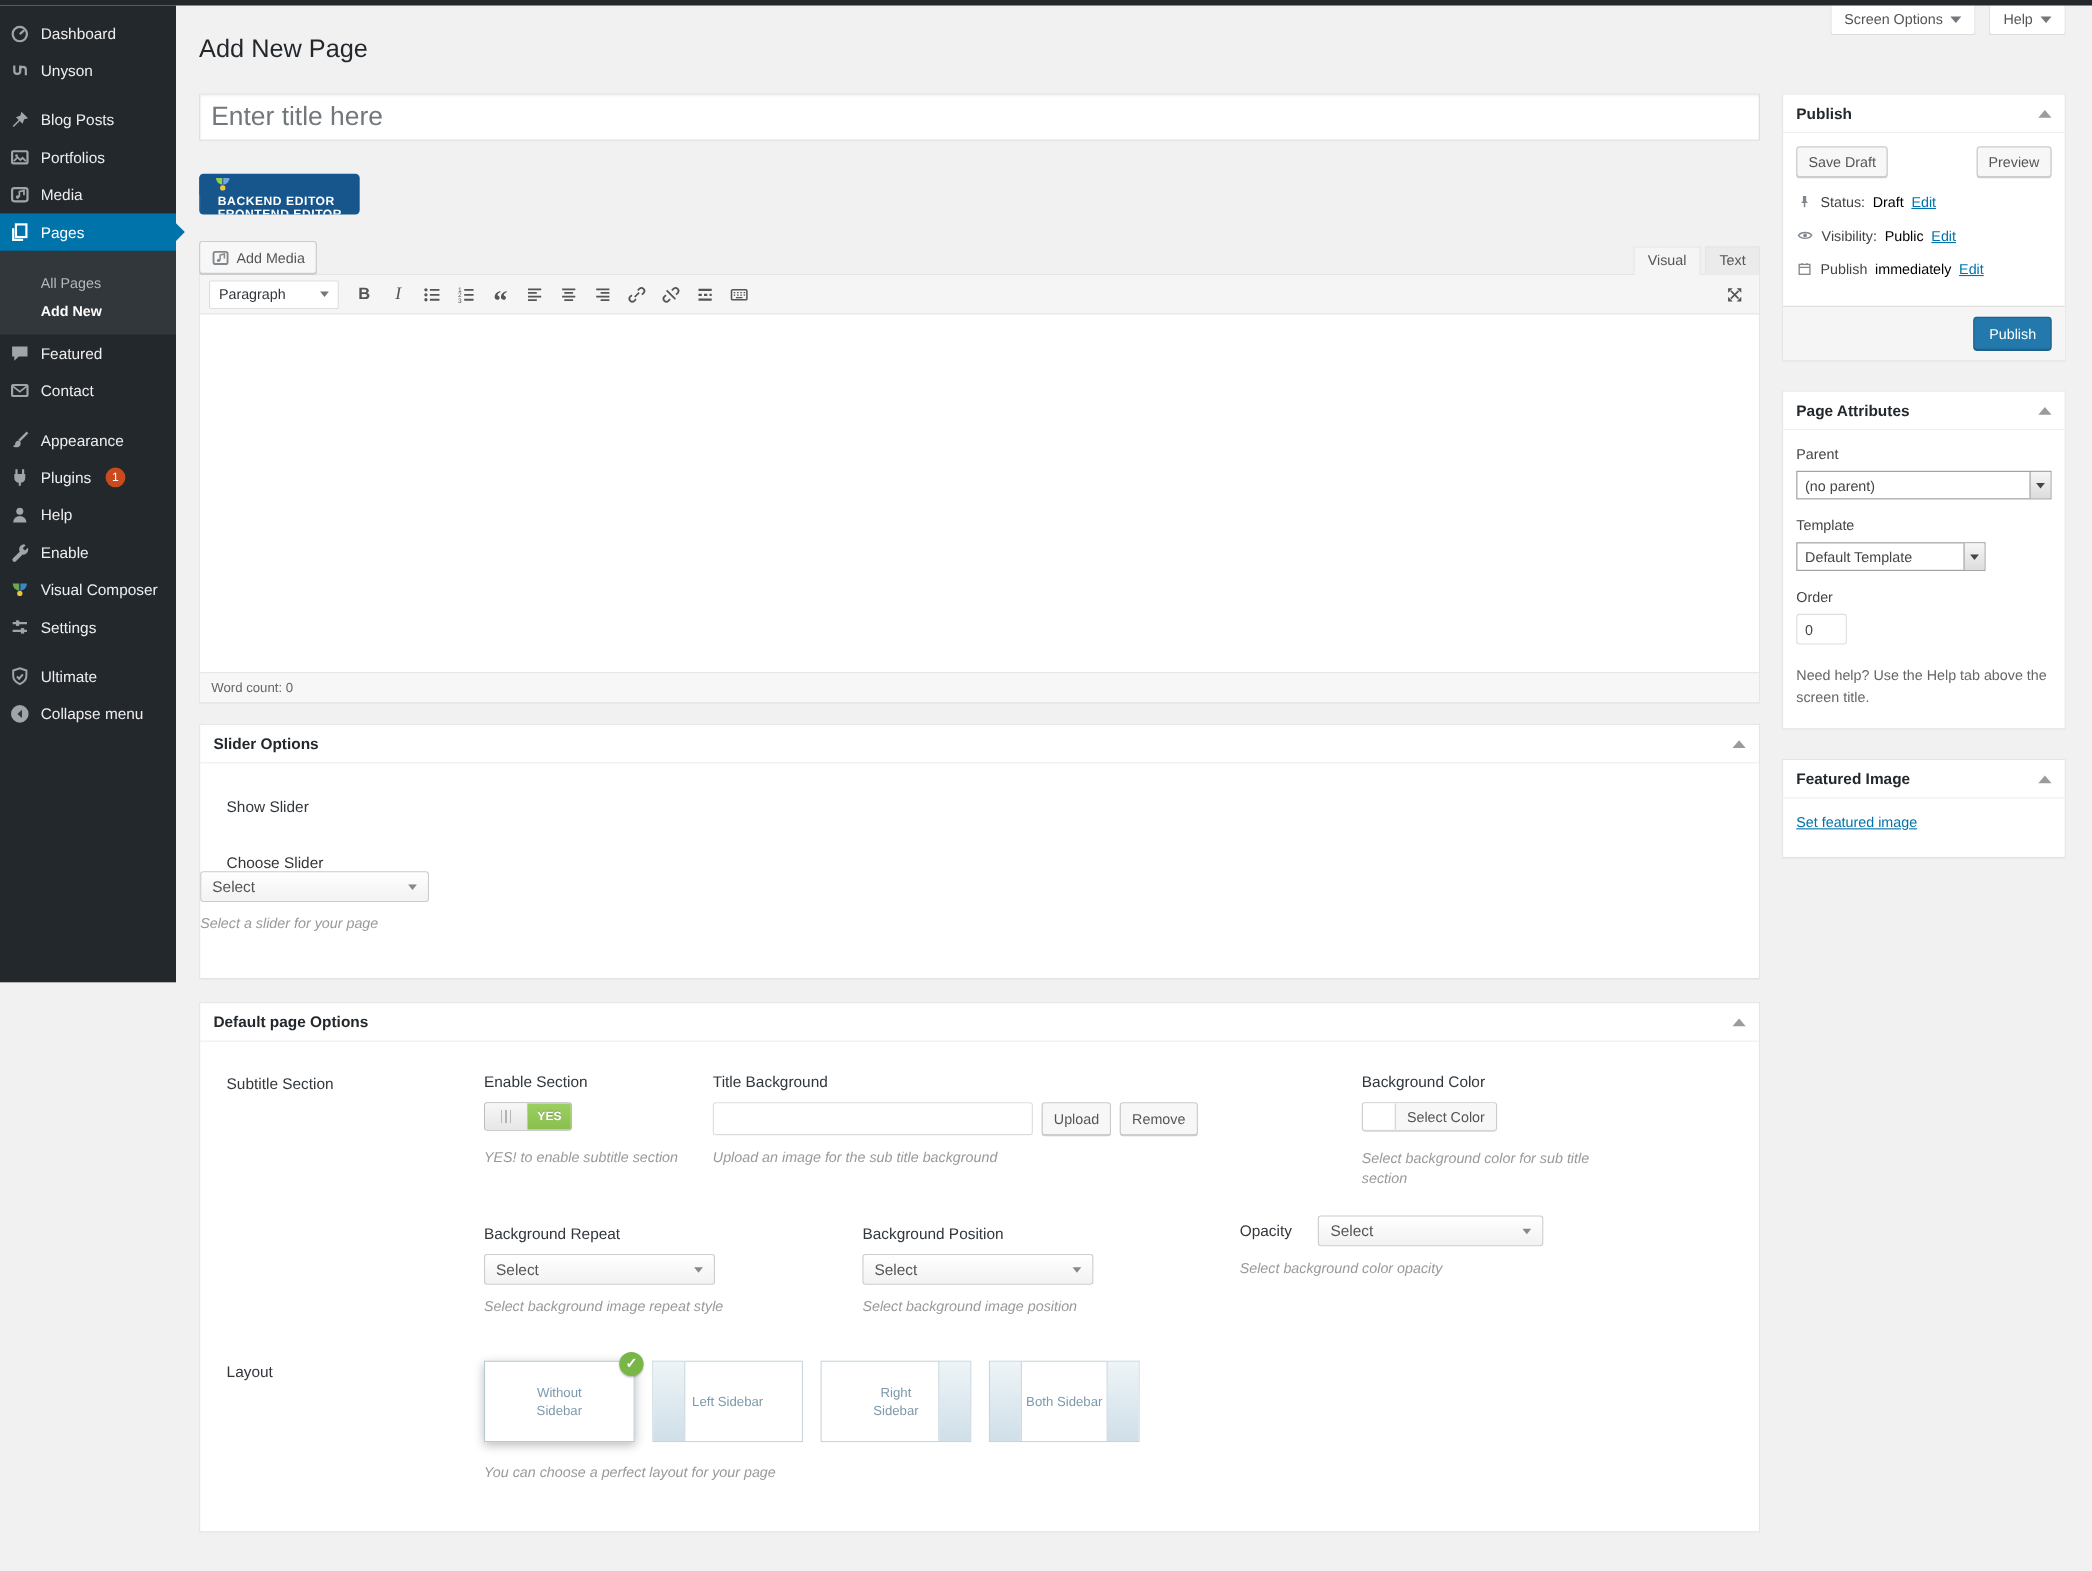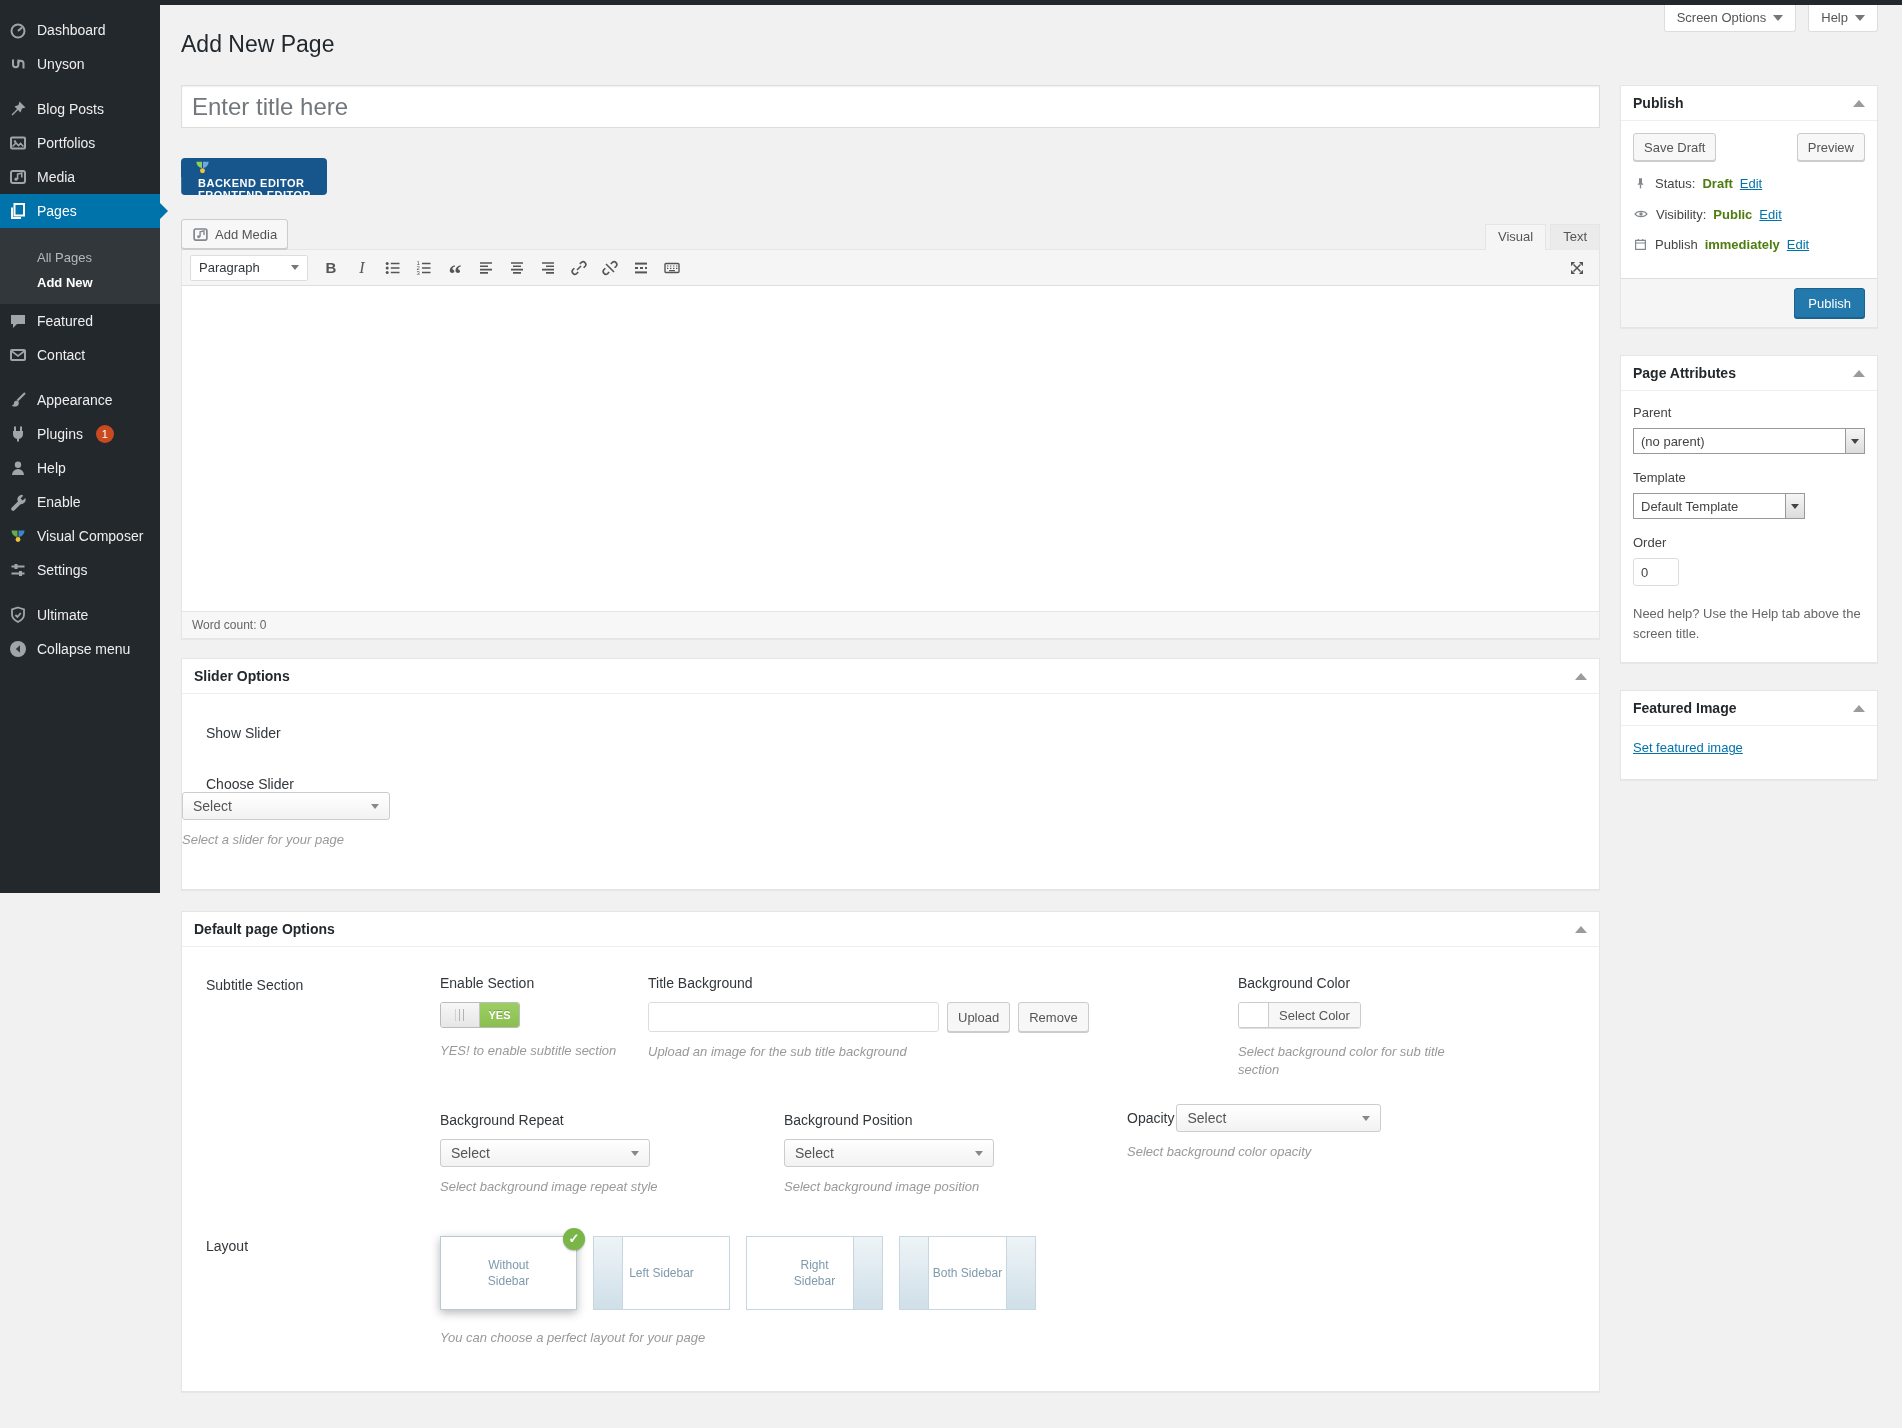--- a/index.html
+++ b/index.html
@@ -148,21 +148,21 @@
   .color-btn { display:inline-flex; height:26px; border:1px solid #ccc; border-radius:3px; overflow:hidden; cursor:pointer; box-shadow:0 1px 0 #ddd; }
   .color-swatch { width:30px; background:#fff; border-right:1px solid #ccc; }
   .color-label { display:flex; align-items:center; padding:0 10px; background:#f7f7f7; font-size:13px; color:#555; }
   .helper-narrow { max-width:230px; line-height:1.35; }
   .dp-row2 { display:flex; padding-left:258px; margin-top:34px; }
   .g-repeat { width:344px; flex:none; }
   .g-position { width:343px; flex:none; }
   .g-opacity { flex:1; margin-top:-8px; }
   .sel-210 { width:210px; }
   .sel-205 { width:205px; }
-  .op-inline { display:flex; align-items:center; gap:2px; }
+  .op-inline { display:flex; align-items:center; gap:24px; }
   .dp-row3 { display:flex; margin-top:42px; }
   .thumbs { display:flex; gap:16px; }
   .thumb {
     position:relative; width:137px; height:74px; background:#fff; border:1px solid #c8d7df;
     display:grid; place-items:center; font-size:12px; color:#7d9aab; text-align:center; line-height:1.35; cursor:pointer;
   }
   .thumb .cap { width:70px; }
   .thumb.selected { box-shadow:0 3px 9px rgba(0,0,0,.28); border-color:#b9cad3; }
   .strip { position:absolute; top:0; bottom:0; width:29px; background:linear-gradient(#eef4f7,#cfdfe8); }
   .strip.left { left:0; border-right:1px solid #c8d7df; }
@@ -172,21 +172,21 @@
     background:#79b647; color:#fff; display:grid; place-items:center; font-size:13px; box-shadow:0 1px 2px rgba(0,0,0,.3);
   }
   .check-badge::before { content:"\2713"; font-weight:bold; }
 
   
   .side-col .postbox { margin-bottom:27px; }
   .pub-body { padding:12px; }
   .pub-actions { display:flex; justify-content:space-between; }
   .misc-row { display:flex; align-items:center; gap:7px; margin-top:15px; font-size:13px; color:#444; }
   .misc-row .micon { color:#82878c; flex:none; }
-  .bold { font-weight:bold; color:#4d7c0f; }
+  .bold { font-weight:normal; color:#000000; }
   a.edit-link, a.fi-link { color:#0073aa; text-decoration:underline; cursor:pointer; }
   .pub-footer { margin-top:14px; background:#f5f5f5; border-top:1px solid #ddd; padding:9px 12px; display:flex; justify-content:flex-end; }
   .btn-primary {
     height:30px; padding:0 13px; display:inline-flex; align-items:center; background:#2379ab;
     border:1px solid #1c628c; border-radius:3px; color:#fff; font-size:13px; box-shadow:0 1px 0 #1c628c; cursor:pointer;
   }
   .pa-body { padding:14px 12px 18px; font-size:13px; color:#444; }
   .pa-label { margin:10px 0 8px; }
   .pa-label:first-child { margin-top:0; }
   .native-select { display:flex; height:26px; border:1px solid #999; background:#fff; cursor:pointer; }

